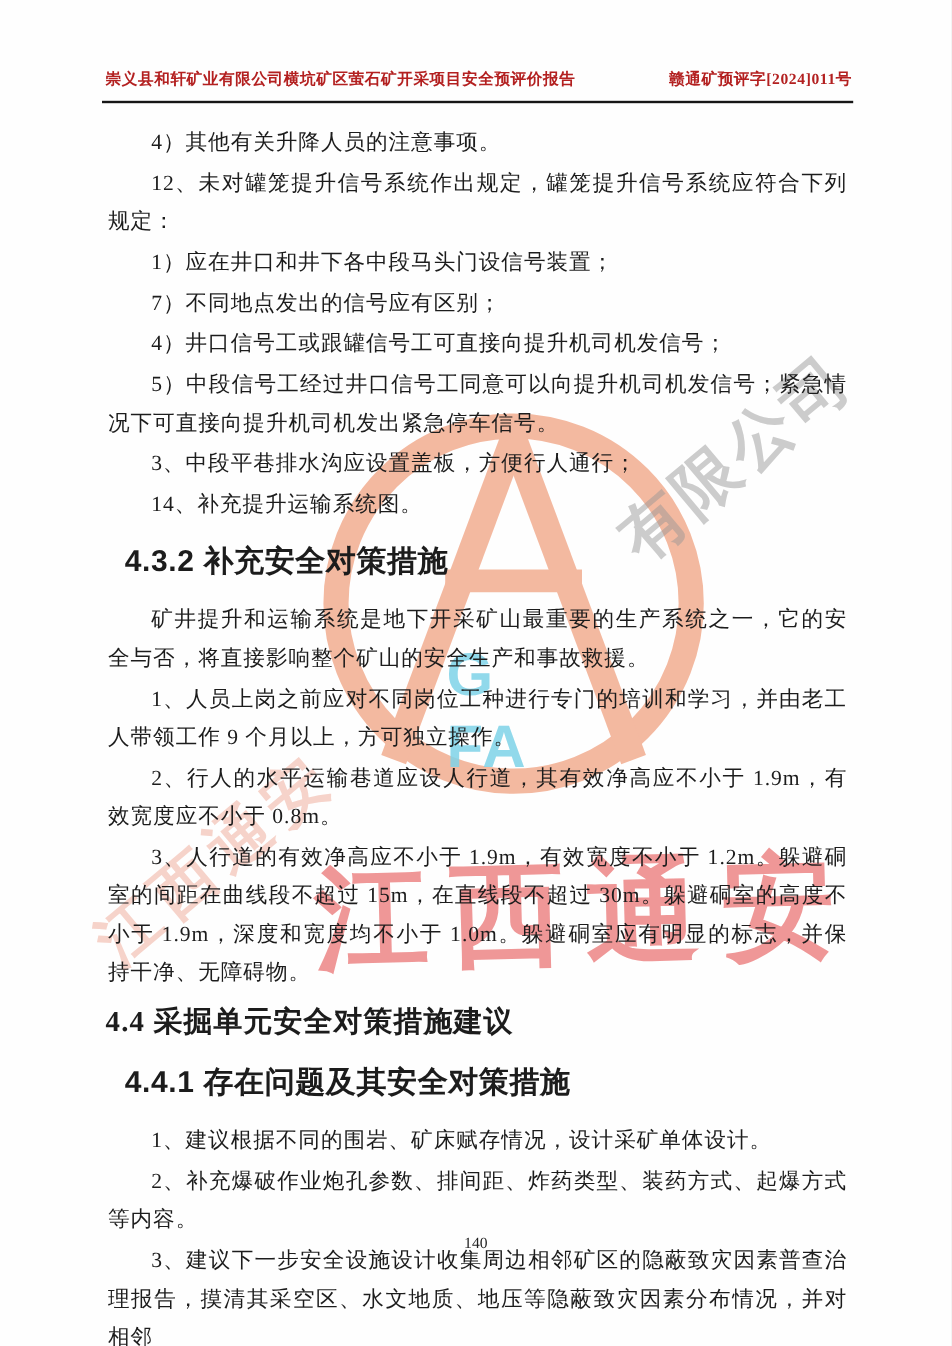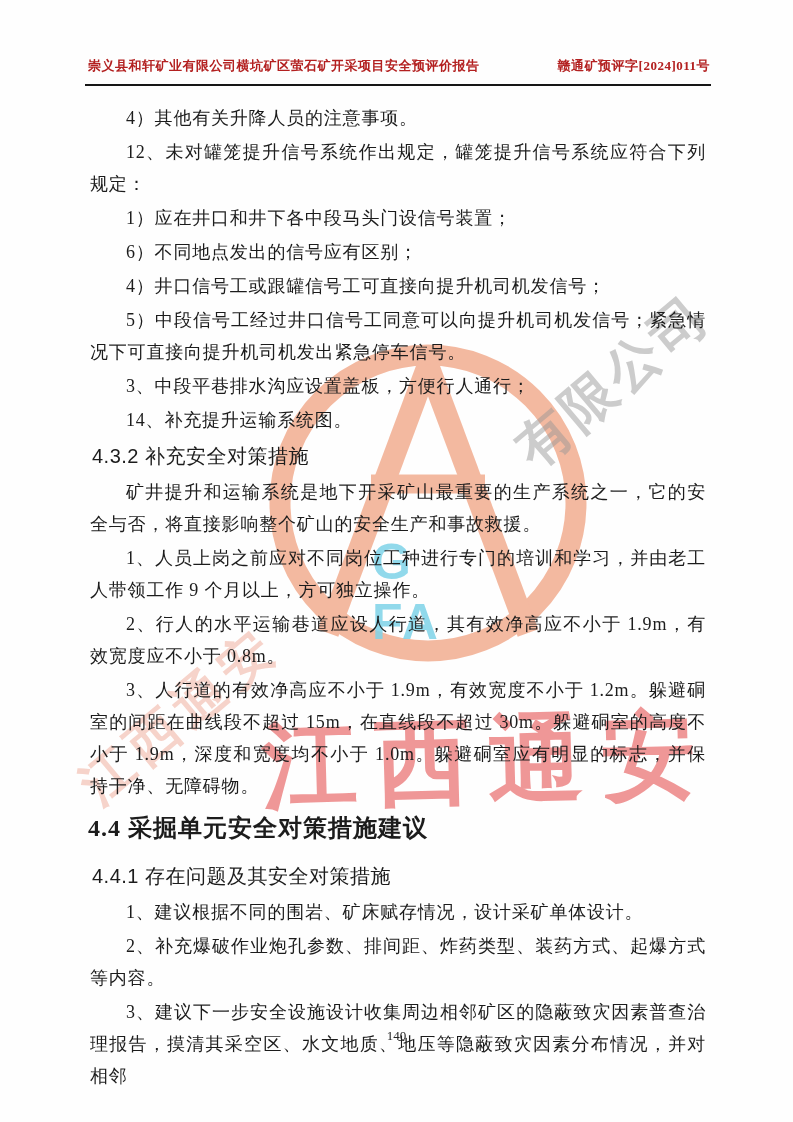--- a/index.html
+++ b/index.html
@@ -37,21 +37,21 @@
     font-size:13px;font-weight:bold;color:#b32020;letter-spacing:.5px;
   }
   .divider{position:absolute;top:84px;left:85px;width:626px;height:2px;background:#161616;}
   .doc{
     position:absolute;top:100px;left:88px;width:620px;
     font-size:18px;line-height:32px;letter-spacing:.8px;
     text-align:justify;
   }
   .doc p{margin:2px;text-indent:2em;}
   .doc .h3{
-    margin:4px;font-size:20px;font-weight:normal;line-height:32px;text-indent:0;
+    margin:16px;font-size:25px;font-weight:bold;line-height:32px;text-indent:0;
     font-family:"Liberation Sans", sans-serif;letter-spacing:.5px;
   }
   .doc .h2{
     margin:8px 0 14px 0;font-size:24px;font-weight:bold;line-height:36px;text-indent:0;
     font-family:"Liberation Serif", serif;letter-spacing:1px;
   }
   .pg-footer{
     position:absolute;top:1028px;left:0;width:793px;text-align:center;
     font-size:13px;color:#222;
   }
@@ -84,21 +84,21 @@
     <div class="pg-header">
       <span>崇义县和轩矿业有限公司横坑矿区萤石矿开采项目安全预评价报告</span>
       <span>赣通矿预评字[2024]011号</span>
     </div>
     <div class="divider"></div>
 
     <div class="doc">
       <p>4）其他有关升降人员的注意事项。</p>
       <p>12、未对罐笼提升信号系统作出规定，罐笼提升信号系统应符合下列规定：</p>
       <p>1）应在井口和井下各中段马头门设信号装置；</p>
-      <p>6）不同地点发出的信号应有区别；</p>
+      <p>7）不同地点发出的信号应有区别；</p>
       <p>4）井口信号工或跟罐信号工可直接向提升机司机发信号；</p>
       <p>5）中段信号工经过井口信号工同意可以向提升机司机发信号；紧急情况下可直接向提升机司机发出紧急停车信号。</p>
       <p>3、中段平巷排水沟应设置盖板，方便行人通行；</p>
       <p>14、补充提升运输系统图。</p>
       <p class="h3">4.3.2 补充安全对策措施</p>
       <p>矿井提升和运输系统是地下开采矿山最重要的生产系统之一，它的安全与否，将直接影响整个矿山的安全生产和事故救援。</p>
       <p>1、人员上岗之前应对不同岗位工种进行专门的培训和学习，并由老工人带领工作 9 个月以上，方可独立操作。</p>
       <p>2、行人的水平运输巷道应设人行道，其有效净高应不小于 1.9m，有效宽度应不小于 0.8m。</p>
       <p>3、人行道的有效净高应不小于 1.9m，有效宽度不小于 1.2m。躲避硐室的间距在曲线段不超过 15m，在直线段不超过 30m。躲避硐室的高度不小于 1.9m，深度和宽度均不小于 1.0m。躲避硐室应有明显的标志，并保持干净、无障碍物。</p>
       <p class="h2">4.4 采掘单元安全对策措施建议</p>

